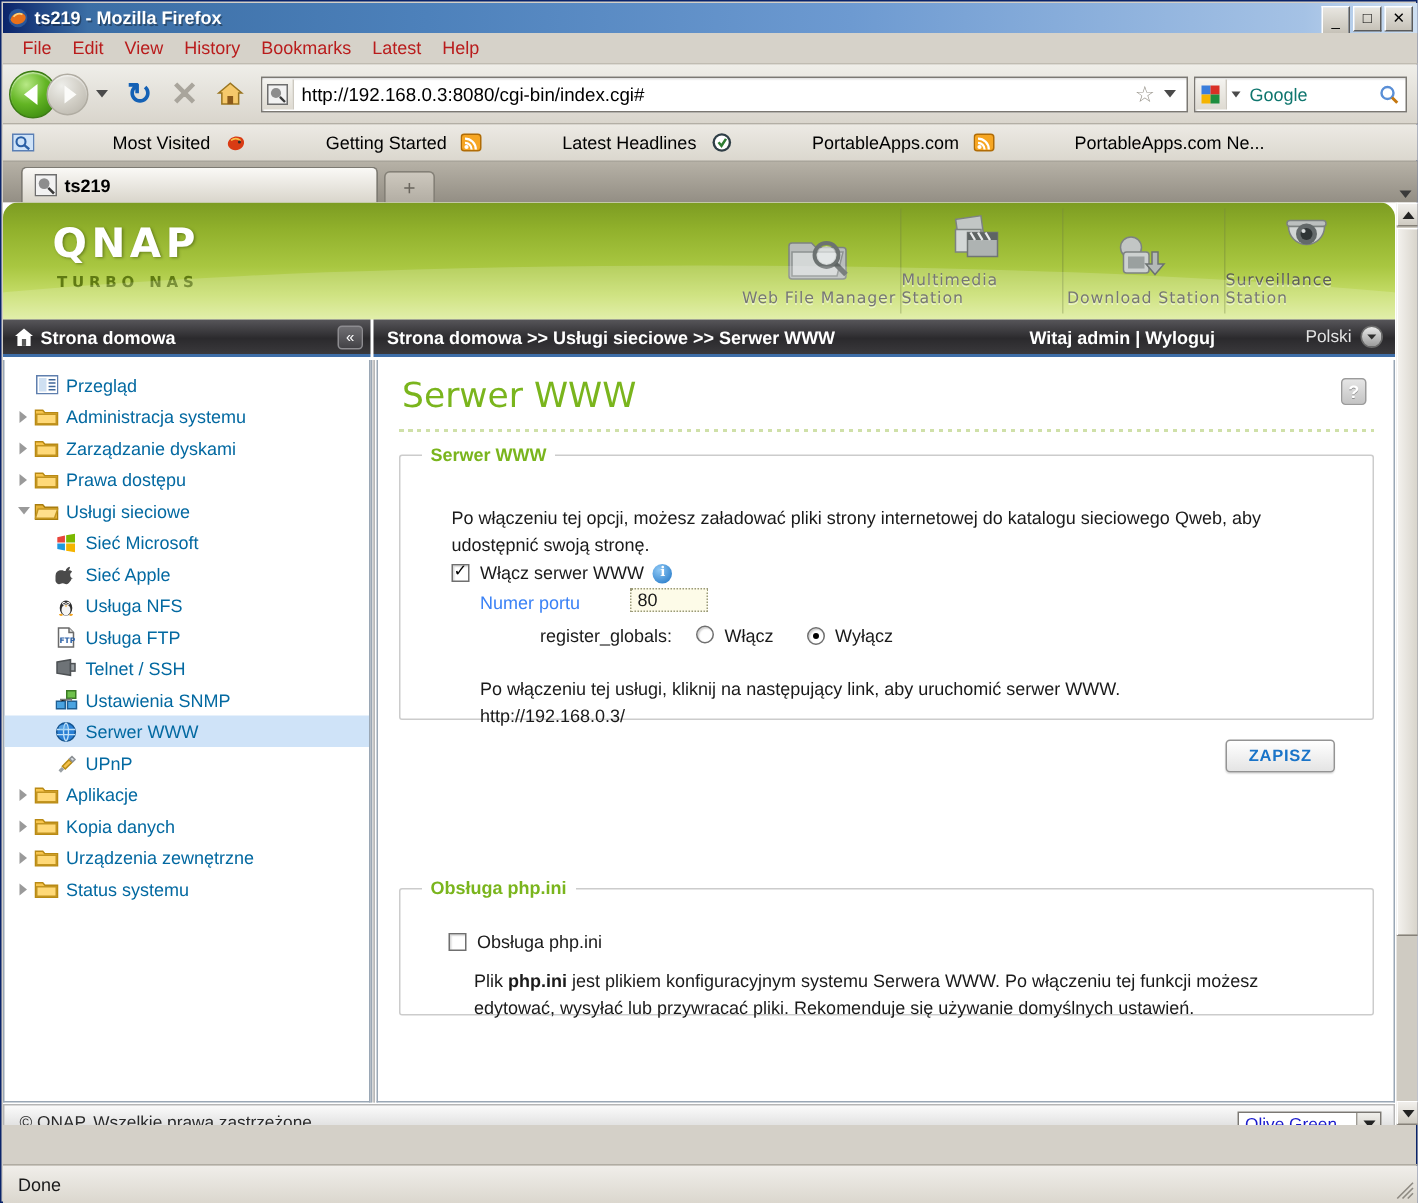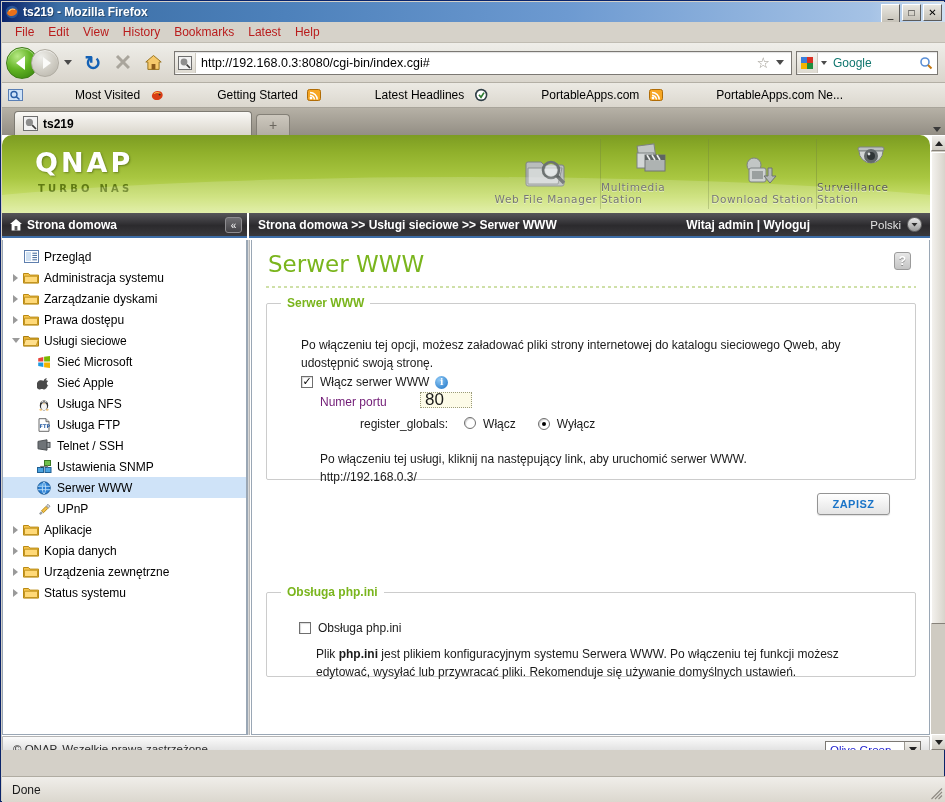--- a/index.html
+++ b/index.html
@@ -132,21 +132,21 @@
   #langsel{position:absolute;right:8px;display:flex;align-items:center;gap:6px;}
   #langsel .lng{color:#e3e3e3;font-size:11.5px;}
   #langsel .lcircle{width:15px;height:15px;border-radius:50%;
     background:linear-gradient(to bottom,#e9e9e9,#9a9a9a);border:1px solid #6a6a6a;
     display:flex;align-items:center;justify-content:center;box-sizing:border-box;}
 
   
   #sidebar{position:absolute;left:0;top:105px;width:245px;height:495px;
     background:#fff;border:1px solid #9aa7b5;border-top:none;box-sizing:border-box;
     padding-top:6px;overflow:hidden;}
-  .tnode{display:flex;align-items:center;height:21px;padding-left:6px;font-size:12px;color:#000000;}
+  .tnode{display:flex;align-items:center;height:21px;padding-left:6px;font-size:12px;color:#0369a1;}
   .tnode.sel{background:#cfe3f8;}
   .tnode .tw{width:13px;display:flex;align-items:center;justify-content:center;flex:0 0 auto;}
   .tnode .tw .tri{width:0;height:0;border-top:4px solid transparent;border-bottom:4px solid transparent;
     border-left:5px solid #9a9a9a;}
   .tnode .tw .tri.open{border-left:4px solid transparent;border-right:4px solid transparent;
     border-top:5px solid #9a9a9a;border-bottom:none;}
   .tnode .ic{width:18px;height:16px;display:flex;align-items:center;justify-content:center;
     margin-right:4px;flex:0 0 auto;}
   .tnode.child{padding-left:32px;}
   .tnode.lvl0{padding-left:6px;}
@@ -177,23 +177,23 @@
   .cbrow{position:absolute;display:flex;align-items:center;}
   .qcheck{width:12px;height:12px;border:1px solid #6f6f6f;background:#fff;
     display:flex;align-items:center;justify-content:center;flex:0 0 auto;box-sizing:border-box;
     box-shadow:inset 1px 1px 1px rgba(0,0,0,.15);}
   .qcheck .tick{color:#000;font-size:11px;line-height:1;margin-top:-2px;}
   .cblabel{margin-left:7px;font-size:12px;color:#1a1a1a;}
   .infoico{width:13px;height:13px;border-radius:50%;
     background:radial-gradient(circle at 35% 30%,#8ec8f5,#1b72c4);
     color:#fff;font-size:9px;font-weight:bold;display:flex;align-items:center;
     justify-content:center;margin-left:6px;flex:0 0 auto;font-family:"DejaVu Serif",serif;}
-  #porthdr{position:absolute;left:53px;top:85px;font-size:12px;color:#701a75;}
+  #porthdr{position:absolute;left:53px;top:85px;font-size:12px;color:#3b82f6;}
   #portinput{position:absolute;left:153px;top:82px;width:52px;height:16px;
-    background:#fdfbe8;border:1px dotted #9a9a7a;color:#1a1a1a;font-size:17px;
+    background:#fdfbe8;border:1px dotted #9a9a7a;color:#1a1a1a;font-size:12px;
     padding-left:4px;box-sizing:border-box;line-height:14px;}
   #rgrow{position:absolute;left:53px;top:107px;display:flex;align-items:center;padding-left:40px;}
   .qradio{width:12px;height:12px;border:1px solid #6f6f6f;border-radius:50%;background:#fff;
     display:flex;align-items:center;justify-content:center;flex:0 0 auto;box-sizing:border-box;
     box-shadow:inset 1px 1px 1px rgba(0,0,0,.18);}
   .qradio .dot{width:4px;height:4px;border-radius:50%;background:#000;}
   #link-desc{position:absolute;left:53px;top:140px;}
   #link-url{position:absolute;left:53px;top:158px;}
   #savebtn{position:absolute;left:565px;top:253px;width:73px;height:22px;
     background:linear-gradient(to bottom,#ffffff,#e4e4e4);border:1px solid #949494;border-radius:3px;

